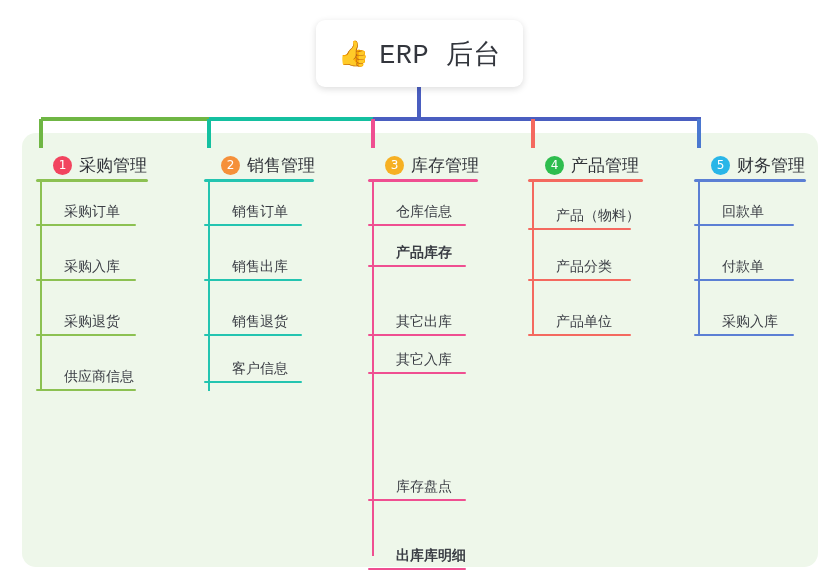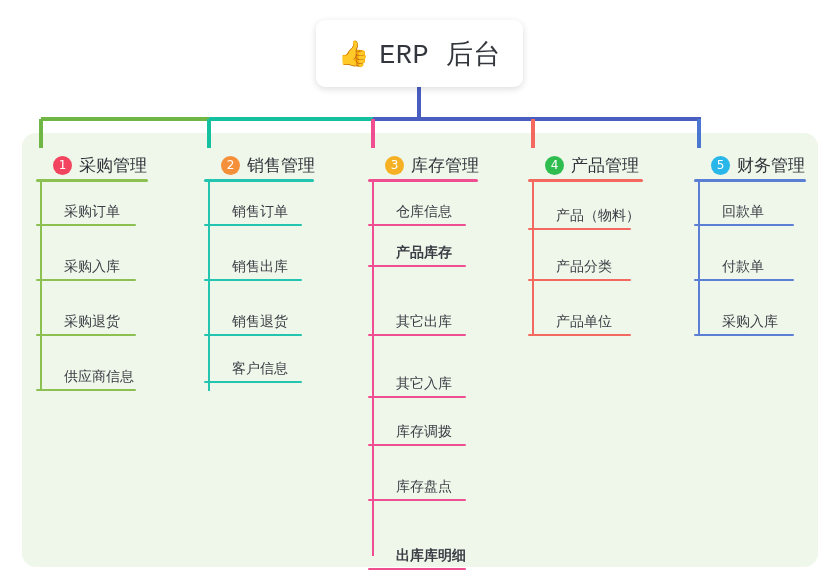--- a/index.html
+++ b/index.html
@@ -171,26 +171,22 @@
           <span class="leaf-rule" style="width: 98px; background: rgb(239, 79, 145);"></span>
         </div>
         <div class="leaf" style="left: 0px; top: 85px; width: 98px; font-weight: bold;">
           <span class="leaf-label">产品库存</span>
           <span class="leaf-rule" style="width: 98px; background: rgb(239, 79, 145);"></span>
         </div>
         <div class="leaf" style="left: 0px; top: 154px; width: 98px; text-align: center;">
           <span class="leaf-label">其它出库</span>
           <span class="leaf-rule" style="width: 98px; background: rgb(239, 79, 145);"></span>
         </div>
-        <div class="leaf" style="left: 0px; top: 216px; width: 98px; text-align: center;">
+        <div class="leaf" style="left: 0px; top: 192px; width: 98px; text-align: center;">
           <span class="leaf-label">其它入库</span>
-          <span class="leaf-rule" style="width: 98px; background: rgb(239, 79, 145);"></span>
-        </div>
-        <div class="leaf" style="left: 0px; top: 264px; width: 98px;">
-          <span class="leaf-label">库存调拨</span>
           <span class="leaf-rule" style="width: 98px; background: rgb(239, 79, 145);"></span>
         </div>
         <div class="leaf" style="left: 0px; top: 319px; width: 98px;">
           <span class="leaf-label">库存盘点</span>
           <span class="leaf-rule" style="width: 98px; background: rgb(239, 79, 145);"></span>
         </div>
         <div class="leaf" style="left: 0px; top: 388px; width: 98px; font-weight: bold;">
           <span class="leaf-label">出库库明细</span>
           <span class="leaf-rule" style="width: 98px; background: rgb(239, 79, 145);"></span>
         </div>

